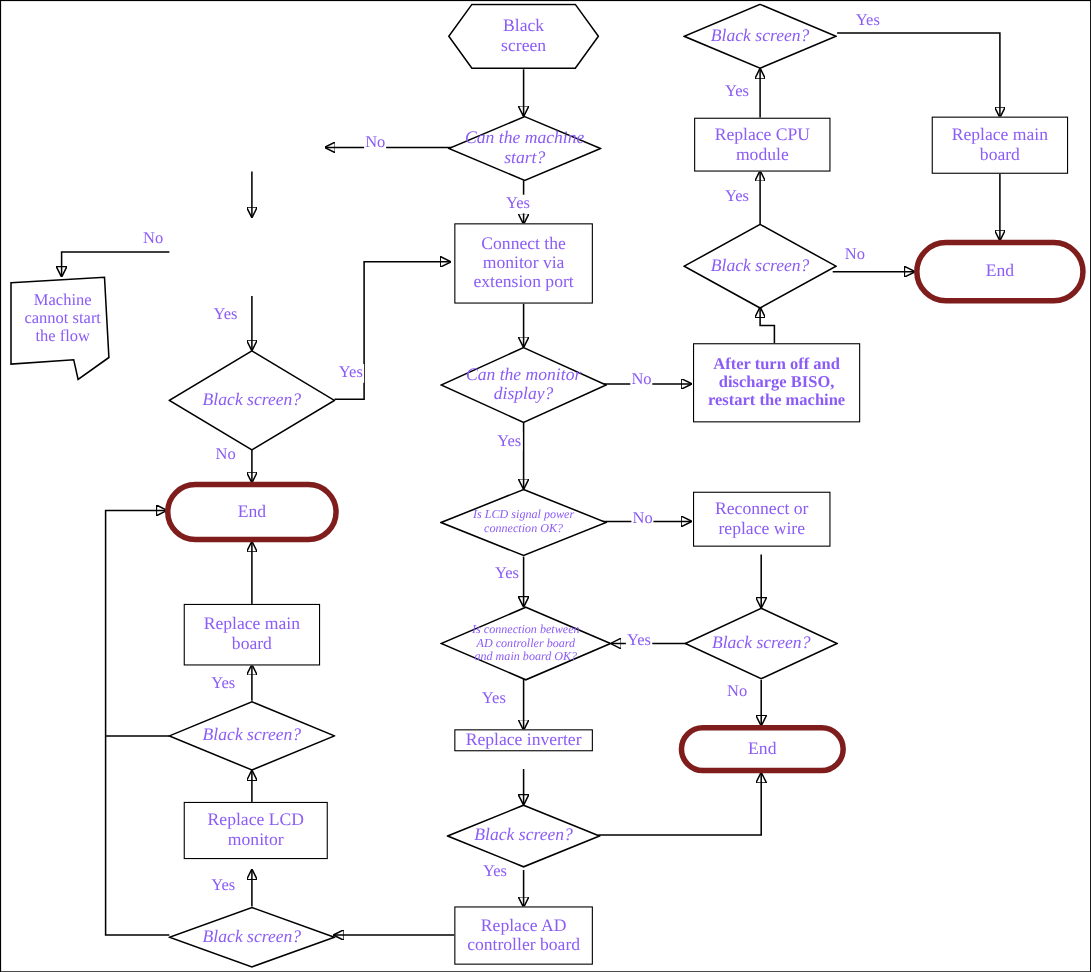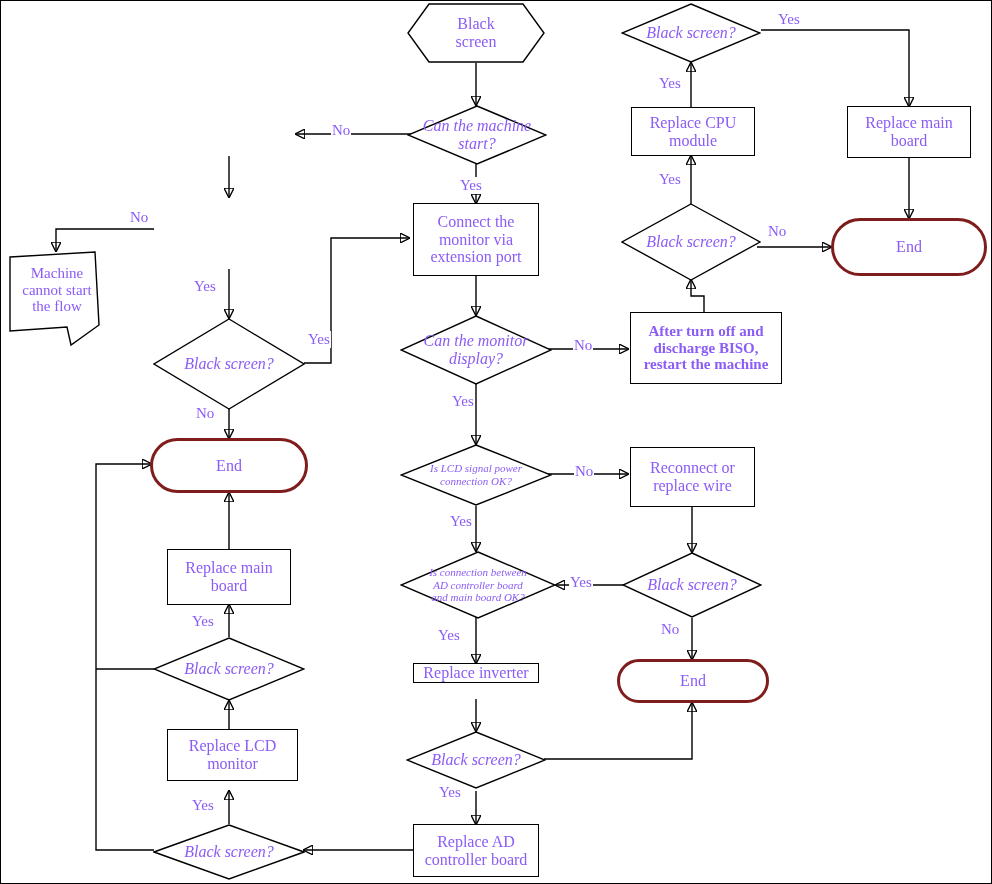--- a/index.html
+++ b/index.html
@@ -26,21 +26,21 @@
     justify-content: center;
     text-align: center;
     line-height: 1.12;
     font-size: 16px;
   }
   .rect {
     border: 1px solid #000000;
     background: #ffffff;
   }
   .term {
-    border: 3px solid #7f1d1d;
+    border: 5px solid #7f1d1d;
     background: #ffffff;
     border-radius: 999px;
   }
   .diamond-wrap {
     position: absolute;
     box-sizing: border-box;
   }
   .diamond-shape {
     position: absolute;
     left: 0; top: 0; right: 0; bottom: 0;
@@ -247,21 +247,21 @@
     <span>End</span>
   </div>
 
   <div class="diamond-wrap small" style="left:399px; top:443px; width:152px; height:62px;">
     <svg class="diamond-shape" width="152" height="62" viewBox="0 0 152 62">
       <polygon points="76,1 151,31 76,61 1,31" fill="#ffffff" stroke="#000000" stroke-width="1.4"></polygon>
     </svg>
     <div class="diamond-label">Is LCD signal power<br>connection OK?</div>
   </div>
 
-  <div class="node rect" style="left:629px; top:446px; width:125px; height:60px;">
+  <div class="node rect" style="left:629px; top:446px; width:125px; height:50px;">
     <span>Reconnect or<br>replace wire</span>
   </div>
 
   <div class="diamond-wrap" style="left:621px; top:551px; width:140px; height:66px;">
     <svg class="diamond-shape" width="140" height="66" viewBox="0 0 140 66">
       <polygon points="70,1 139,33 70,65 1,33" fill="#ffffff" stroke="#000000" stroke-width="1.4"></polygon>
     </svg>
     <div class="diamond-label">Black screen?</div>
   </div>
 

